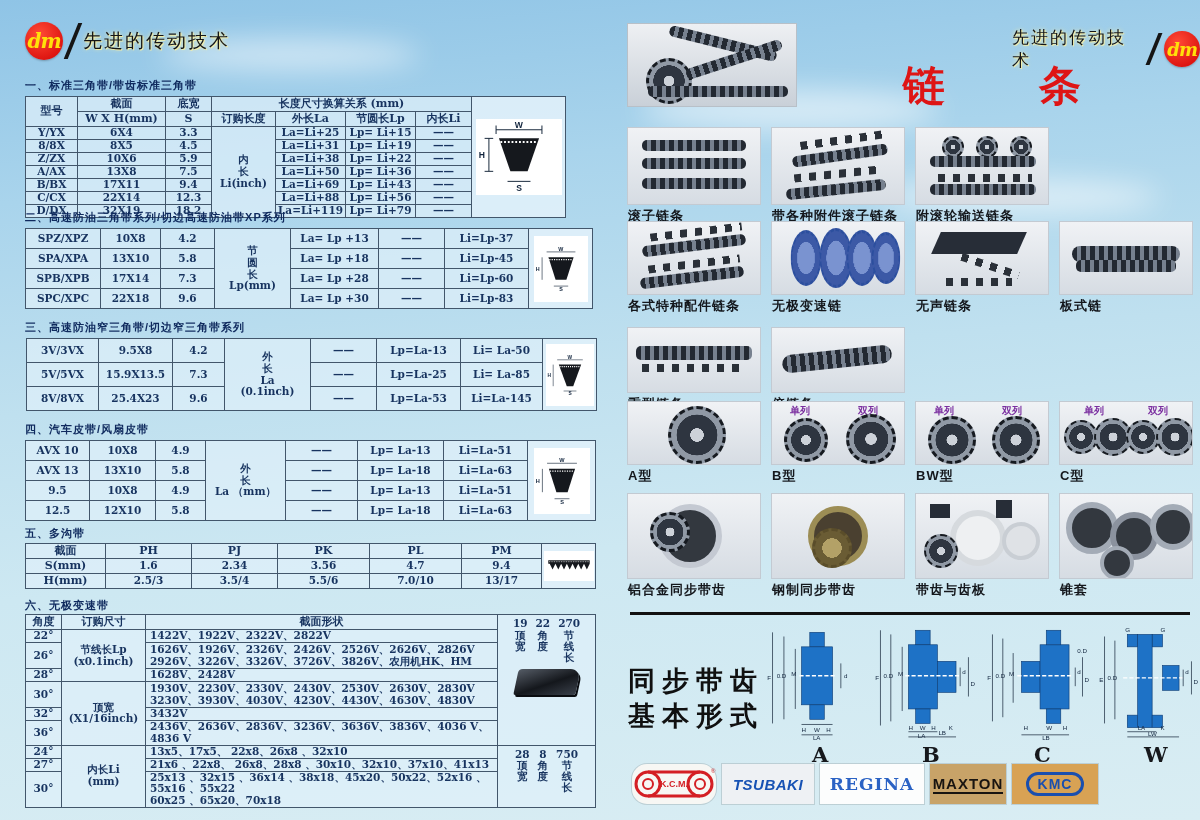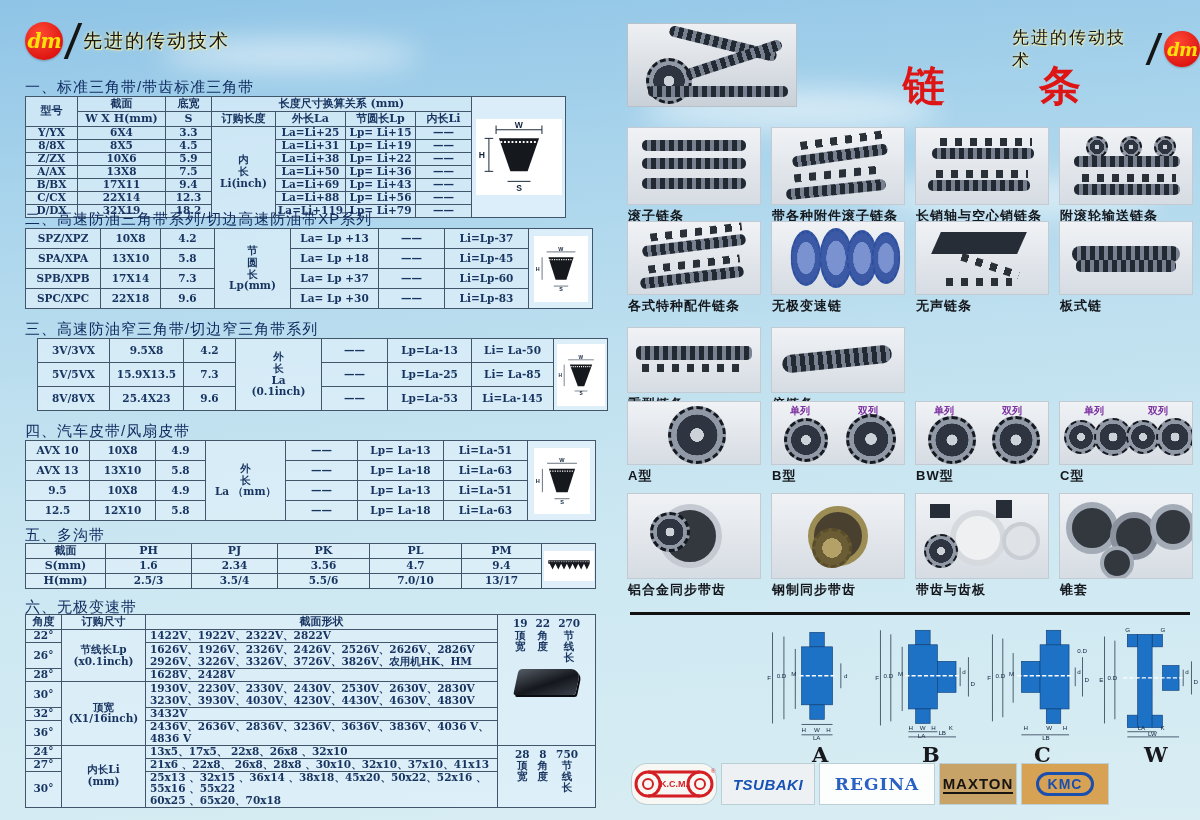--- a/index.html
+++ b/index.html
@@ -9,21 +9,21 @@
   .cloud{position:absolute;border-radius:50%;background:rgba(255,255,255,.55);filter:blur(14px);}
   
   .hdr{position:absolute;display:flex;align-items:center;gap:8px;}
   .dmlogo{width:38px;height:38px;border-radius:50%;background:radial-gradient(circle at 38% 32%,#ff4a36,#dd1410 75%);
     color:#ffe10a;display:flex;align-items:center;justify-content:center;
     font:italic 900 20px "DejaVu Serif",serif;letter-spacing:-1px;box-shadow:0 1px 2px rgba(0,0,0,.25);}
   .slash{width:4px;height:36px;background:#151515;transform:skewX(-22deg);}
   .slogan{font-weight:400;font-size:19px;color:#161616;letter-spacing:2px;
     text-shadow:0 0 4px rgba(255,243,160,.95),1px 1px 0 rgba(255,243,160,.8);}
   
-  .stitle{position:absolute;left:25px;font-weight:400;font-size:15px;color:#0f2a5e;letter-spacing:1px;}
+  .stitle{position:absolute;left:25px;font-weight:700;font-size:11px;color:#0f2a5e;letter-spacing:1px;}
   
   table.ct{position:absolute;border-collapse:collapse;table-layout:fixed;
     background:rgba(223,240,250,.72);border:1px solid #2f4256;}
   .ct td,.ct th{border:1px solid #42566b;color:#17335f;font-family:"DejaVu Serif",serif;
     font-size:10.5px;font-weight:700;text-align:center;padding:0 1px;line-height:1.12;overflow:hidden;}
   .ct th{font-size:11px;}
   .pre{white-space:pre-line;}.h13{height:13px}.h15{height:15px}.h20{height:20px}.h24{height:24px}.h26{height:26px}
   .tl{text-align:left !important;padding-left:4px !important;}
   .diagcell{background:rgba(223,240,250,.72);padding:1px !important;}
   .beltbox{display:block;margin:0 auto;background:#fff;}
@@ -70,21 +70,21 @@
   .logorow{position:absolute;left:632px;top:764px;display:flex;gap:6px;align-items:center;}
   .lg{height:40px;display:flex;align-items:center;justify-content:center;box-shadow:0 0 0 1px rgba(0,0,0,.12);}
   .lg-maxton{width:104px;background:#f4f4f1;flex-direction:column;line-height:1;}
   .mxrow{display:flex;align-items:center;gap:2px;}
   .mxslash{width:6px;height:13px;background:#15161a;transform:skewX(-30deg);}
   .mxtext{font-style:italic;font-weight:900;font-size:16px;color:#141519;letter-spacing:.5px;}
   .mxsub{font-style:italic;font-size:6px;color:#2a2c33;}
   .lg-kcm{width:84px;background:#f7f7f4;border-radius:15px;position:relative;}
   .lg-tsubaki{width:92px;background:#eef1f4;}
   .tsu{font-style:italic;font-weight:900;font-size:15px;color:#1652b4;letter-spacing:.5px;}
-  .lg-regina{width:114px;background:#fcfdfd;align-items:center;}
+  .lg-regina{width:104px;background:#fcfdfd;align-items:center;}
   .reg{font-family:"DejaVu Serif",serif;font-weight:700;font-size:17px;color:#2a62c4;letter-spacing:1px;}
   .lg-morse{width:76px;background:#c8a368;}
   .mor{font-weight:900;font-size:15px;color:#181410;letter-spacing:1px;border-bottom:2px solid #181410;}
   .lg-kmc{width:86px;background:#d8a254;}
   .kmcb{border:3px solid #1b4fae;border-radius:16px;padding:1px 9px;font-weight:900;font-size:14px;color:#1b4fae;letter-spacing:1px;}
 </style>
 </head>
 <body>
 
 <div class="page">
@@ -250,38 +250,38 @@
           <td>13X10</td>
           <td>5.8</td>
           <td>La= Lp +18</td>
           <td>——</td>
           <td>Li=Lp-45</td>
         </tr>
     <tr class="h20">
           <td>SPB/XPB</td>
           <td>17X14</td>
           <td>7.3</td>
-          <td>La= Lp +37</td>
+          <td>La= Lp +28</td>
           <td>——</td>
           <td>Li=Lp-60</td>
         </tr>
     <tr class="h20">
           <td>SPC/XPC</td>
           <td>22X18</td>
           <td>9.6</td>
           <td>La= Lp +30</td>
           <td>——</td>
           <td>Li=Lp-83</td>
         </tr>
   </tbody>
     </table>
 
   <div class="stitle" style="top:320px;">三、高速防油窄三角带/切边窄三角带系列</div>
 
-  <table class="ct" style="left:37px;top:338px;">
+  <table class="ct" style="left:26px;top:338px;">
     <colgroup>
         <col style="width:72px">
         <col style="width:74px">
         <col style="width:52px">
         <col style="width:86px">
         <col style="width:66px">
         <col style="width:84px">
         <col style="width:82px">
         <col style="width:54px">
       </colgroup>
@@ -580,29 +580,20 @@
       <div class="pimg" style="height:76px;">
         <div class="tabs" style="left:28px;top:8px;width:86px;transform:rotate(-8deg);"></div>
         <div class="strip" style="left:20px;top:22px;width:96px;transform:rotate(-8deg);"></div>
         <div class="tabs" style="left:22px;top:42px;width:86px;transform:rotate(-6deg);"></div>
         <div class="strip" style="left:14px;top:56px;width:100px;transform:rotate(-6deg);"></div>
       </div>
       <div class="plabel">带各种附件滚子链条</div>
     </div>
     <div class="card">
       <div class="pimg" style="height:76px;">
-        <div class="tabs" style="left:24px;top:10px;width:92px;"></div>
-        <div class="strip" style="left:16px;top:20px;width:102px;"></div>
-        <div class="tabs" style="left:20px;top:42px;width:92px;"></div>
-        <div class="strip" style="left:12px;top:52px;width:102px;"></div>
-      </div>
-      <div class="plabel">长销轴与空心销链条</div>
-    </div>
-    <div class="card">
-      <div class="pimg" style="height:76px;">
         <div class="gear" style="left:26px;top:8px;width:18px;height:18px;border-width:2px;"></div>
         <div class="gear" style="left:60px;top:8px;width:18px;height:18px;border-width:2px;"></div>
         <div class="gear" style="left:94px;top:8px;width:18px;height:18px;border-width:2px;"></div>
         <div class="strip" style="left:14px;top:28px;width:106px;"></div>
         <div class="tabs" style="left:22px;top:46px;width:94px;"></div>
         <div class="strip" style="left:14px;top:56px;width:106px;"></div>
       </div>
       <div class="plabel">附滚轮输送链条</div>
     </div>
   </div>
@@ -727,20 +718,24 @@
         <div class="ring" style="left:6px;top:8px;width:40px;height:40px;"></div>
         <div class="ring" style="left:50px;top:18px;width:36px;height:36px;border-color:#8b929e;"></div>
         <div class="ring" style="left:90px;top:10px;width:34px;height:34px;"></div>
         <div class="ring" style="left:40px;top:52px;width:26px;height:26px;border-width:4px;"></div>
       </div>
       <div class="plabel">锥套</div>
     </div>
   </div>
 
   <div class="bline"></div>
+  <div class="synchead">
+    <div>同步带齿</div>
+    <div>基本形式</div>
+  </div>
 
   <svg class="dsvg" style="left:764px;top:622px;" width="104" height="118" viewBox="0 0 100 114">
     <line class="dim" x1="8" y1="10" x2="8" y2="98"></line>
       <text class="dimtx" x="3" y="56">F</text>
     <line class="dim" x1="19" y1="14" x2="19" y2="94"></line>
       <text class="dimtx" x="12" y="54">0.D</text>
     <line class="dim" x1="30" y1="26" x2="30" y2="84"></line>
       <text class="dimtx" x="26" y="52">M</text>
     <rect class="blup" x="44" y="10" width="14" height="14"></rect>
     <rect class="blup" x="36" y="24" width="30" height="56"></rect>

